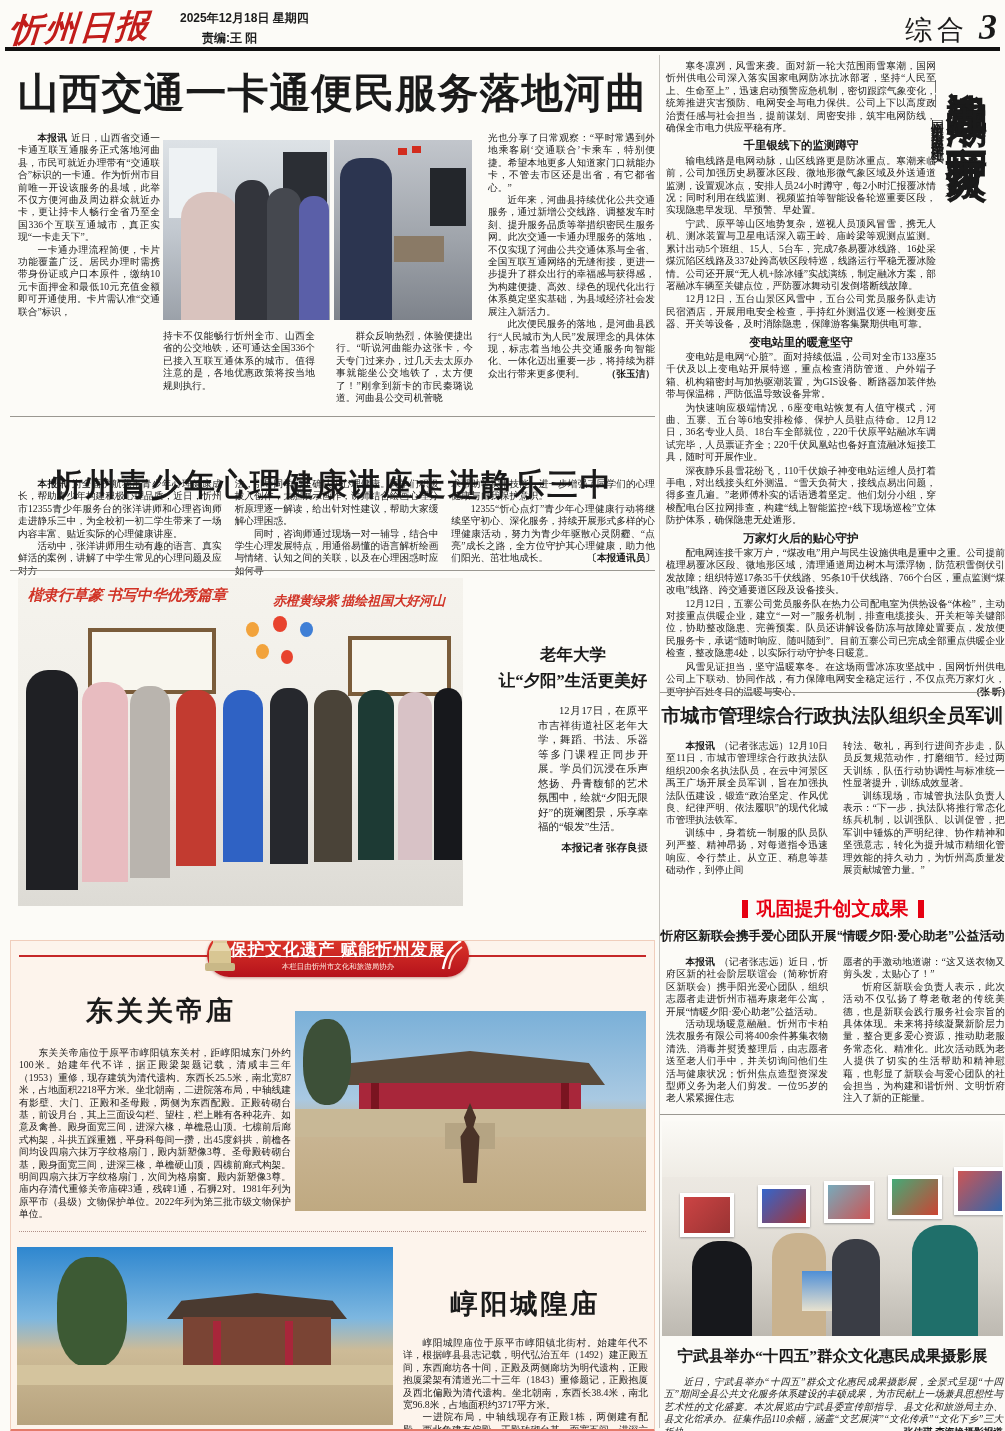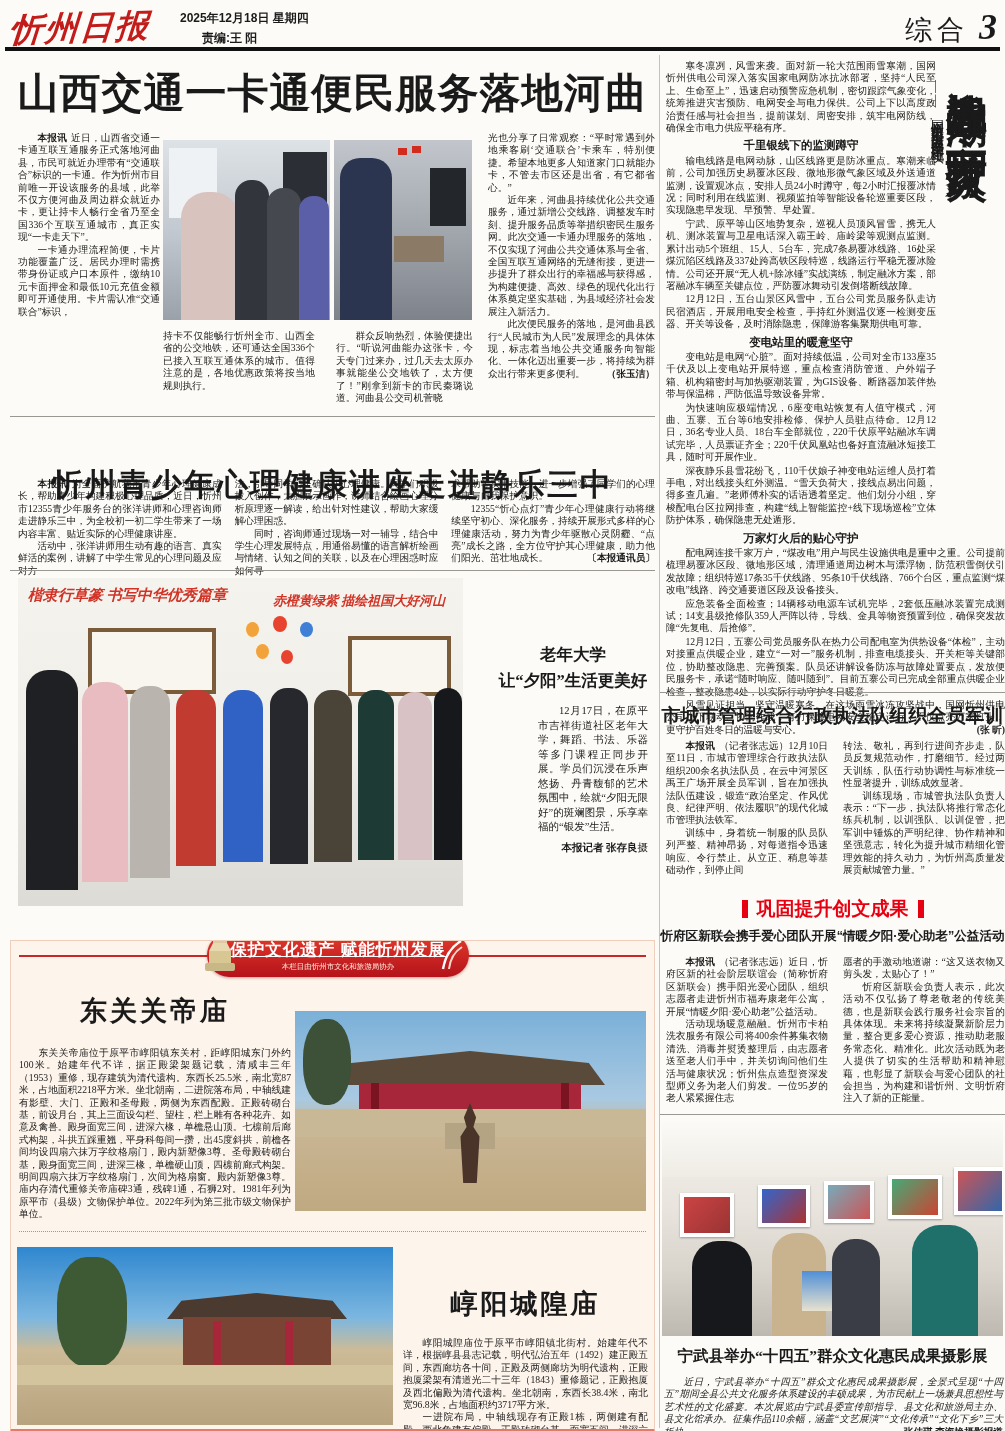--- a/index.html
+++ b/index.html
@@ -163,21 +163,20 @@
       <p>宁武、原平等山区地势复杂，巡视人员顶风冒雪，携无人机、测冰装置与卫星电话深入霸王岭、庙岭梁等观测点监测。累计出动5个班组、15人、5台车，完成7条易覆冰线路、16处采煤沉陷区线路及337处跨高铁区段特巡，线路运行平稳无覆冰险情。公司还开展“无人机+除冰锤”实战演练，制定融冰方案，部署融冰车辆至关键点位，严防覆冰舞动引发倒塔断线故障。</p>
       <p>12月12日，五台山景区风雪中，五台公司党员服务队走访民宿酒店，开展用电安全检查，手持红外测温仪逐一检测变压器、开关等设备，及时消除隐患，保障游客集聚期供电可靠。</p>
       <h4 class="subhead">变电站里的暖意坚守</h4>
       <p>变电站是电网“心脏”。面对持续低温，公司对全市133座35千伏及以上变电站开展特巡，重点检查消防管道、户外端子箱、机构箱密封与加热驱潮装置，为GIS设备、断路器加装伴热带与保温棉，严防低温导致设备异常。</p>
       <p>为快速响应极端情况，6座变电站恢复有人值守模式，河曲、五寨、五台等6地安排检修、保护人员驻点待命。12月12日，36名专业人员、18台车全部就位，220千伏原平站融冰车调试完毕，人员票证齐全；220千伏凤凰站也备好直流融冰短接工具，随时可开展作业。</p>
       <p>深夜静乐县雪花纷飞，110千伏娘子神变电站运维人员打着手电，对出线接头红外测温。“雪天负荷大，接线点易出问题，得多查几遍。”老师傅朴实的话语透着坚定。他们划分小组，穿梭配电台区拉网排查，构建“线上智能监控+线下现场巡检”立体防护体系，确保隐患无处遁形。</p>
     </div>
     <h4 class="subhead" style="width:270px;">万家灯火后的贴心守护</h4>
     <div class="pw-wide">
       <p>配电网连接千家万户，“煤改电”用户与民生设施供电是重中之重。公司提前梳理易覆冰区段、微地形区域，清理通道周边树木与漂浮物，防范积雪倒伏引发故障；组织特巡17条35千伏线路、95条10千伏线路、766个台区，重点监测“煤改电”线路、跨交通要道区段及设备接头。</p>
-      <p>应急装备全面检查；14辆移动电源车试机完毕，2套低压融冰装置完成测试；14支县级抢修队359人严阵以待，导线、金具等物资预置到位，确保突发故障“先复电、后抢修”。</p>
       <p>12月12日，五寨公司党员服务队在热力公司配电室为供热设备“体检”，主动对接重点供暖企业，建立“一对一”服务机制，排查电缆接头、开关柜等关键部位，协助整改隐患、完善预案。队员还讲解设备防冻与故障处置要点，发放便民服务卡，承诺“随时响应、随叫随到”。目前五寨公司已完成全部重点供暖企业检查，整改隐患4处，以实际行动守护冬日暖意。</p>
       <p><span>风雪见证担当，坚守温暖寒冬。在这场雨雪冰冻攻坚战中，国网忻州供电公司上下联动、协同作战，有力保障电网安全稳定运行，不仅点亮万家灯火，更守护百姓冬日的温暖与安心。</span><span class="byline">(张 昕)</span></p>
     </div>
   </div>
   <div class="abs vsub" style="left:928px;top:80px;height:380px;">——国网忻州供电公司全力保障电网安全稳定运行纪实</div>
   <div class="abs vtitle" style="left:946px;top:58px;height:492px;">
     <span>迎战冰雪寒潮</span>
     <span style="margin-top:24px;">守护万家灯火</span>
   </div>
 
@@ -244,21 +243,21 @@
         <polygon points="6,30 28,30 24,22 10,22" fill="#e8d9b0"></polygon>
         <rect x="6" y="30" width="22" height="12" fill="#d8c693"></rect>
         <rect x="2" y="42" width="30" height="8" rx="2" fill="#c9b887"></rect>
       </svg>
       <svg style="position:absolute;right:6px;top:6px;" width="30" height="32" viewBox="0 0 30 32">
         <path d="M28 2 C18 8 12 18 10 30" stroke="#ffffff" stroke-width="2.5" fill="none"></path>
         <path d="M29 8 C21 13 17 21 16 30" stroke="#ffd9cc" stroke-width="2" fill="none"></path>
       </svg>
     </div>
 
-    <div class="h-serif" style="position:absolute;left:24px;top:52px;width:240px;font-size:27px;letter-spacing:3px;">东关关帝庙</div>
+    <div class="h-serif" style="position:absolute;left:30px;top:52px;width:240px;font-size:27px;letter-spacing:3px;">东关关帝庙</div>
     <div class="body-txt jt" style="position:absolute;left:8px;top:106px;width:272px;">
       <p>东关关帝庙位于原平市崞阳镇东关村，距崞阳城东门外约100米。始建年代不详，据正殿梁架题记载，清咸丰三年（1953）重修，现存建筑为清代遗构。东西长25.5米，南北宽87米，占地面积2218平方米。坐北朝南，二进院落布局，中轴线建有影壁、大门、正殿和圣母殿，两侧为东西配殿。正殿砖砌台基，前设月台，其上三面设勾栏、望柱，栏上雕有各种花卉、如意及禽兽。殿身面宽三间，进深六椽，单檐悬山顶。七檩前后廊式构架，斗拱五踩重翘，平身科每间一攒，出45度斜拱，前檐各间均设四扇六抹万字纹格扇门，殿内新塑像3尊。圣母殿砖砌台基，殿身面宽三间，进深三椽，单檐硬山顶，四檩前廊式构架。明间四扇六抹万字纹格扇门，次间为格扇窗。殿内新塑像3尊。庙内存清代重修关帝庙碑3通，残碑1通，石狮2对。1981年列为原平市（县级）文物保护单位。2022年列为第三批市级文物保护单位。</p>
     </div>
     <div class="ph" style="left:284px;top:70px;width:351px;height:200px;background:linear-gradient(180deg,#7ab0d8 0%,#a9c9e2 44%,#c9b593 60%,#bfa981 100%);">
       <div style="left:40px;top:40px;width:270px;height:34px;background:#5a4a3a;clip-path:polygon(0 100%,6% 35%,50% 0,94% 35%,100% 100%);"></div>
       <div style="left:64px;top:72px;width:222px;height:44px;background:#a8263a;"></div>
       <div style="left:76px;top:72px;width:8px;height:44px;background:#7a1420;"></div>
       <div style="left:266px;top:72px;width:8px;height:44px;background:#7a1420;"></div>
       <div style="left:0px;top:98px;width:351px;height:28px;background:#c8b896;"></div>
       <div style="left:150px;top:112px;width:50px;height:26px;background:#b5a483;"></div>

